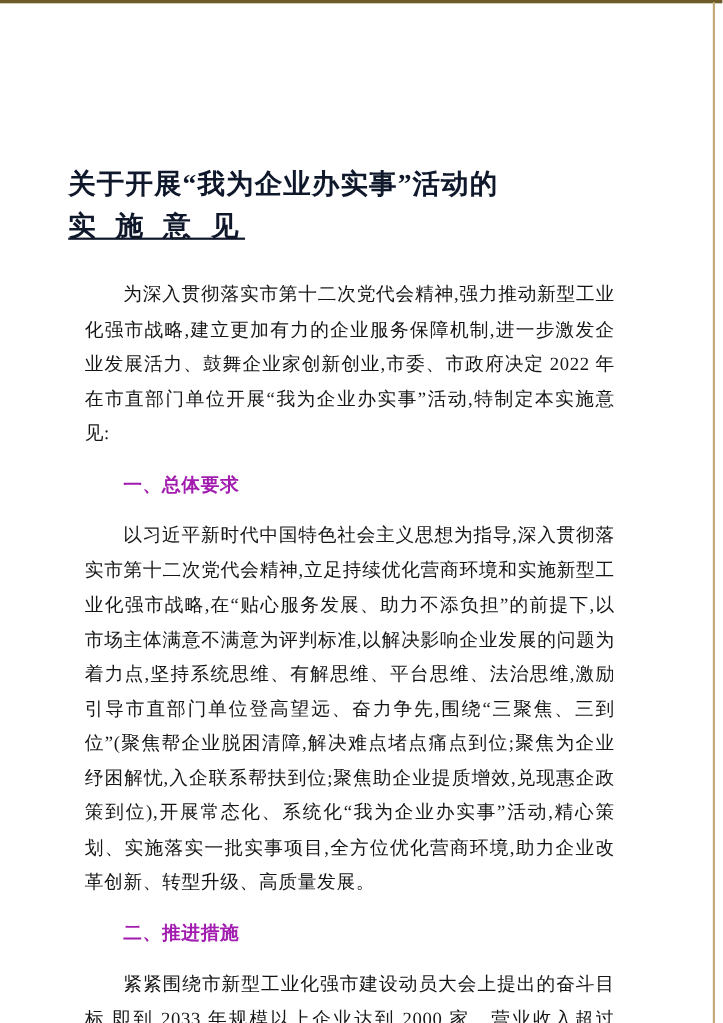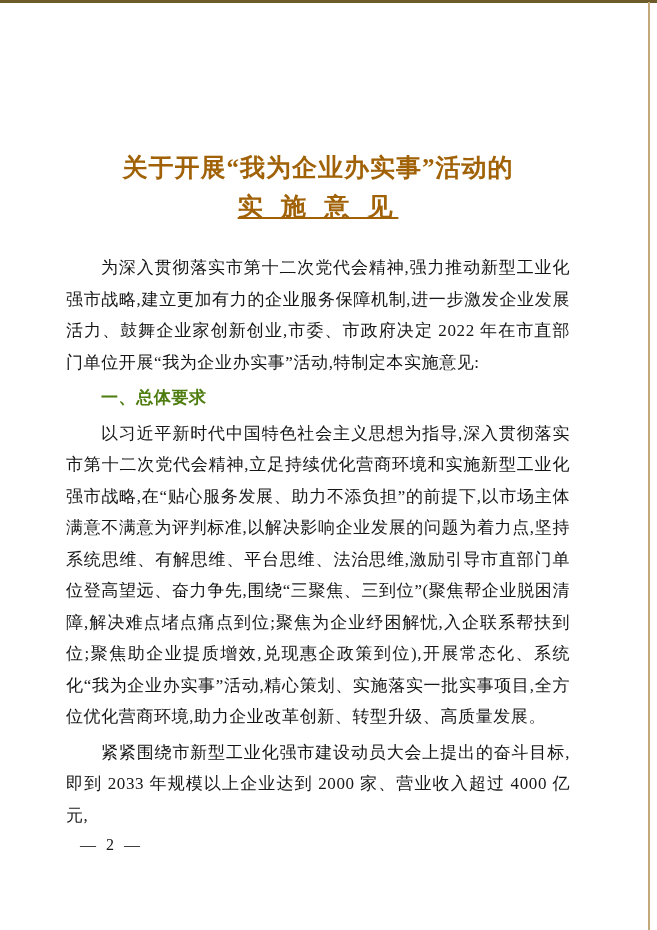--- a/index.html
+++ b/index.html
@@ -34,52 +34,52 @@
   }
   .content {
     position: absolute;
     left: 62px;
     top: 0;
     width: 512px;
   }
   .doc-title {
     margin: 148px 0 0 0;
     padding: 0;
-    text-align: center;
+    text-align: left;
     font-weight: bold;
     font-size: 25px;
     line-height: 39px;
     letter-spacing: 1px;
-    color: #a16207;
+    color: #0f172a;
   }
   .title-line {
     display: block;
   }
   .title-line-2 {
     letter-spacing: 6px;
     text-decoration: underline;
   }
   .body-text {
     margin-top: 26px;
     font-size: 17px;
     line-height: 31.5px;
     letter-spacing: 0.6px;
     text-align: justify;
     text-justify: inter-character;
   }
   .body-text p {
-    margin: 4px;
+    margin: 15px;
     padding: 0;
     text-indent: 35px;
   }
   .body-text p.heading {
     font-family: "Liberation Sans", "DejaVu Sans", sans-serif;
     font-weight: bold;
     text-align: left;
-    color: #4d7c0f;
+    color: #a21caf;
   }
   .page-number {
     margin-top: 2px;
     padding-left: 18px;
     font-size: 16px;
     line-height: 20px;
     letter-spacing: 3px;
     color: #161616;
   }
 </style>
@@ -93,18 +93,19 @@
   <div class="content">
     <h1 class="doc-title">
       <span class="title-line">关于开展“我为企业办实事”活动的</span>
       <span class="title-line title-line-2">实 施 意 见</span>
     </h1>
 
     <div class="body-text">
       <p class="para">为深入贯彻落实市第十二次党代会精神,强力推动新型工业化强市战略,建立更加有力的企业服务保障机制,进一步激发企业发展活力、鼓舞企业家创新创业,市委、市政府决定 2022 年在市直部门单位开展“我为企业办实事”活动,特制定本实施意见:</p>
       <p class="heading">一、总体要求</p>
       <p class="para">以习近平新时代中国特色社会主义思想为指导,深入贯彻落实市第十二次党代会精神,立足持续优化营商环境和实施新型工业化强市战略,在“贴心服务发展、助力不添负担”的前提下,以市场主体满意不满意为评判标准,以解决影响企业发展的问题为着力点,坚持系统思维、有解思维、平台思维、法治思维,激励引导市直部门单位登高望远、奋力争先,围绕“三聚焦、三到位”(聚焦帮企业脱困清障,解决难点堵点痛点到位;聚焦为企业纾困解忧,入企联系帮扶到位;聚焦助企业提质增效,兑现惠企政策到位),开展常态化、系统化“我为企业办实事”活动,精心策划、实施落实一批实事项目,全方位优化营商环境,助力企业改革创新、转型升级、高质量发展。</p>
+      <p class="heading">二、推进措施</p>
       <p class="para">紧紧围绕市新型工业化强市建设动员大会上提出的奋斗目标,即到 2033 年规模以上企业达到 2000 家、营业收入超过 4000 亿元,</p>
     </div>
 
     <div class="page-number">— 2 —</div>
   </div>
 </div>
 
 </body></html>

